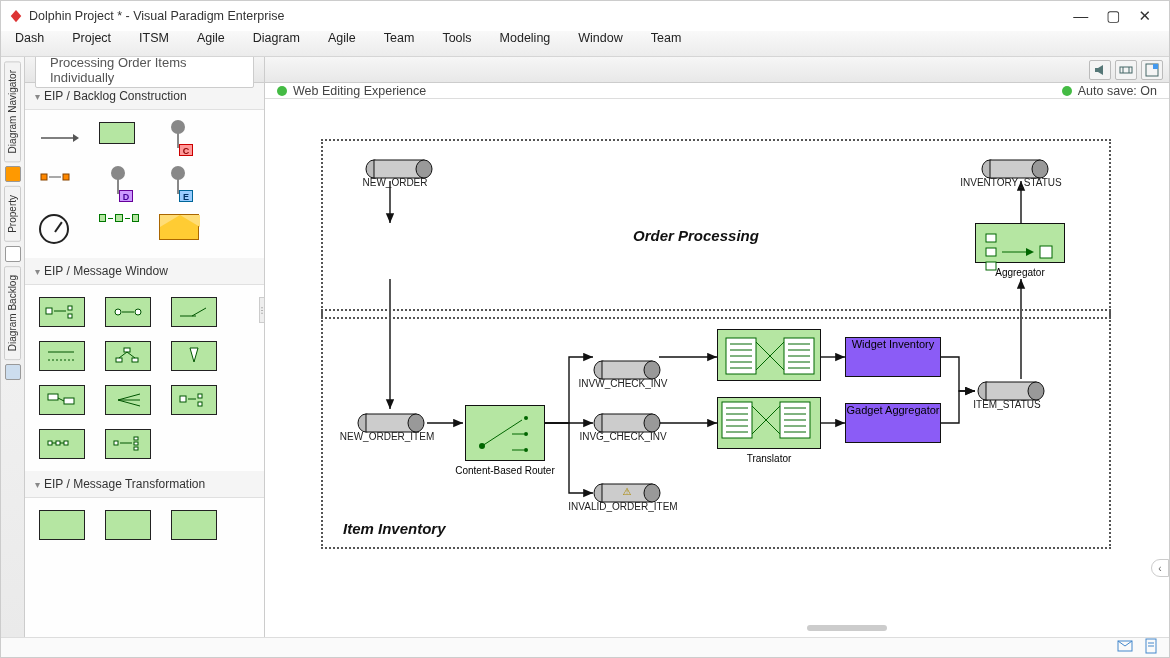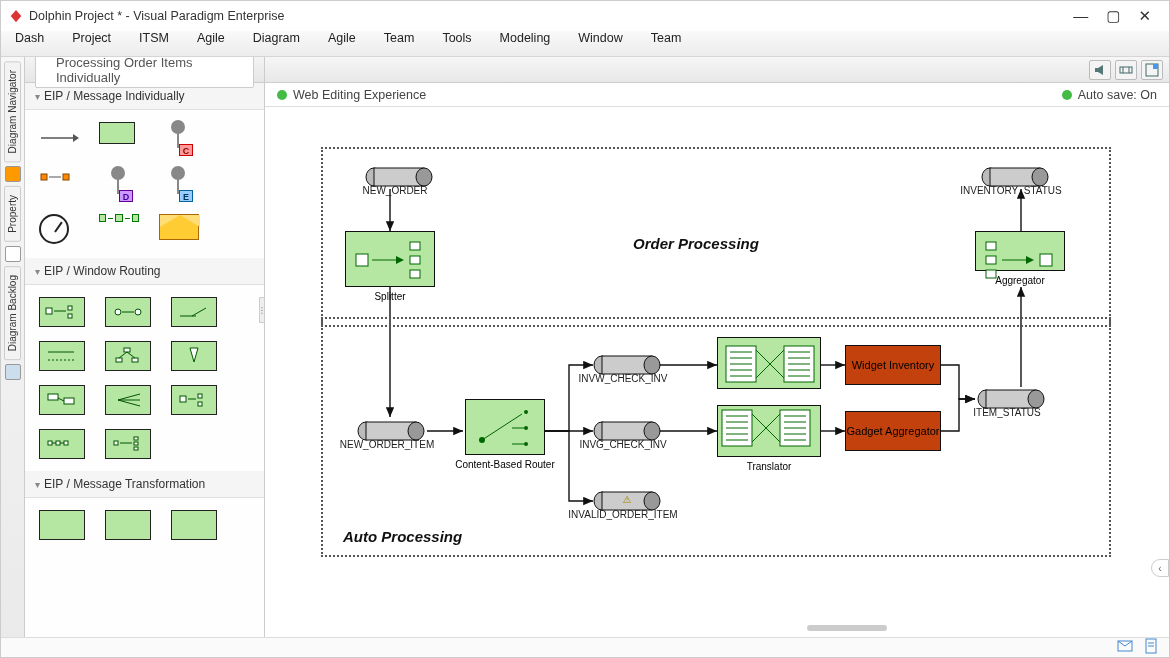--- a/index.html
+++ b/index.html
@@ -18,21 +18,21 @@
 
   
   .app { position:absolute; top:56px; bottom:20px; left:0; right:0; display:flex; }
   .leftrail { width:24px; background:linear-gradient(#f7f7f7,#eaeaea); border-right:1px solid #ccc; display:flex; flex-direction:column; align-items:center; padding-top:4px; font-size:10px; }
   .leftrail .tab { writing-mode:vertical-rl; transform:rotate(180deg); padding:8px 2px; color:#333; background:#f3f3f3; border:1px solid #ccc; margin-bottom:4px; cursor:pointer; border-radius:2px; }
   .leftrail .tabicon { width:16px; height:16px; margin-bottom:4px; background:#f90; border:1px solid #999; border-radius:2px; }
 
   
   .palette { width:240px; background:#fefefe; border-right:1px solid #ccc; overflow:hidden; position:relative; }
   .breadcrumb { background:linear-gradient(#f4f4f4,#e6e6e6); border-bottom:1px solid #ccc; height:26px; display:flex; align-items:center; padding:0 10px; font-size:13px; color:#555; }
-  .breadcrumb span { background:#fff; border:1px solid #ccc; padding:2px 20px; border-radius:2px; }
+  .breadcrumb span { background:#fff; border:1px solid #ccc; padding:2px 14px; border-radius:2px; }
   .pal-section { font-size:12px; color:#333; }
   .pal-head { padding:6px 10px; background:#f5f5f5; border-bottom:1px solid #e0e0e0; cursor:pointer; }
   .pal-head::before { content:"▾"; color:#888; margin-right:4px; font-size:10px; }
   .pal-grid { display:flex; flex-wrap:wrap; gap:14px 20px; padding:12px 14px; }
   .pal-item { width:40px; height:32px; position:relative; }
 
   .shape-arrow svg, .shape-env svg { width:100%; height:100%; }
   .shape-rect { width:36px; height:22px; background:#b5e6a2; border:1px solid #222; }
   .shape-corr { position:relative; }
   .shape-corr .ball { width:14px; height:14px; background:#888; border-radius:50%; position:absolute; top:-2px; left:12px; }
@@ -46,38 +46,38 @@
   .shape-seq .l{width:6px;height:1px;background:#070;}
   .shape-env .e{width:40px;height:26px;background:#fc3;border:1px solid #a60;position:relative;}
   .shape-env .e::after{content:"";position:absolute;top:0;left:0;right:0;border-bottom:12px solid transparent;border-left:20px solid #fd7;border-right:20px solid #fd7;}
 
   .pal-route { width:46px; height:30px; background:#b5e6a2; border:1px solid #222; display:flex; align-items:center; justify-content:center; font-size:10px; }
 
   
   .canvas-wrap { flex:1; display:flex; flex-direction:column; position:relative; }
   .crumbbar { height:26px; background:linear-gradient(#f6f6f6,#e8e8e8); border-bottom:1px solid #ccc; display:flex; align-items:center; justify-content:flex-end; padding:0 6px; gap:4px; }
   .crumbbar .iconbtn { width:22px; height:20px; border:1px solid #bbb; background:#f4f4f4; border-radius:2px; cursor:pointer; display:flex; align-items:center; justify-content:center; }
-  .statusrow { height:24px; display:flex; align-items:center; padding:0 12px; font-size:12.5px; color:#444; background:#fff; border-bottom:1px solid #ddd; }
+  .statusrow { height:16px; display:flex; align-items:center; padding:0 12px; font-size:12.5px; color:#444; background:#fff; border-bottom:1px solid #ddd; }
   .statusrow .dot{width:10px;height:10px;background:#4b4;border-radius:50%;margin-right:6px;}
   .statusrow .right{margin-left:auto;display:flex;align-items:center;}
   .canvas { flex:1; background:#fff; position:relative; overflow:hidden; }
 
   
   .frame { position:absolute; border:2px dotted #555;font-style:italic; }
   #frame1 { left:56px; top:40px; width:790px; height:180px; }
   #frame2 { left:56px; top:210px; width:790px; height:240px; }
   .frame-title { position:absolute; font-weight:bold; font-size:15px; color:#111; }
 
   .pipe { position:absolute; }
   .pipe svg{display:block;}
   .pipe .lbl{ font-size:10px; color:#222; text-align:center; position:absolute; width:120px; left:-30px; top:18px; }
 
   .box { position:absolute; background:#b5e6a2; border:1.5px solid #111; }
   .box .lbl{ font-size:10px; position:absolute; width:140px; text-align:center; left:50%; transform:translateX(-50%); bottom:-16px; }
-  .whitebox { position:absolute; background:#c2410c; border:1.5px solid #111; font-size:11px; display:flex; align-items:center; justify-content:center; }
+  .whitebox { position:absolute; background:#8b5cf6; border:1.5px solid #111; font-size:11px; display:flex; justify-content:center; }
 
   
   .hscroll-track{position:absolute;left:280px;right:20px;bottom:6px;height:6px;}
   .hscroll-thumb{width:80px;height:6px;background:#ccc;border-radius:3px;margin:0 auto;}
 
   .footer{position:absolute;bottom:0;left:0;right:0;height:20px;display:flex;justify-content:flex-end;align-items:center;padding:0 10px;gap:10px;border-top:1px solid #ddd;background:#fafafa;}
   .footer svg{width:16px;height:16px;}
 
   .sidecollapse{position:absolute;left:-6px;top:240px;width:6px;height:26px;background:#eee;border:1px solid #ccc;font-size:8px;display:flex;align-items:center;justify-content:center;color:#666;cursor:pointer;}
   .rightcollapse{position:absolute;right:0;bottom:60px;width:18px;height:18px;background:#fff;border:1px solid #ccc;border-radius:9px 0 0 9px;font-size:10px;display:flex;align-items:center;justify-content:center;color:#666;cursor:pointer;}
@@ -121,21 +121,21 @@
     <div class="tab">Diagram Backlog</div>
     <div class="tabicon" style="background:#cde"></div>
   </div>
 
   <div class="palette">
     <div class="breadcrumb">
       <span>Processing Order Items Individually</span>
     </div>
 
     <div class="pal-section">
-      <div class="pal-head">EIP / Message Individually</div>
+      <div class="pal-head">EIP / Backlog Construction</div>
       <div class="pal-grid">
         <div class="pal-item shape-arrow"><svg viewBox="0 0 40 20">
               <line x1="2" y1="10" x2="34" y2="10" stroke="#555" stroke-width="1.5"></line>
               <polygon points="34,6 40,10 34,14" fill="#555"></polygon>
             </svg></div>
         <div class="pal-item">
             <div class="shape-rect"></div>
           </div>
         <div class="pal-item shape-corr">
             <div class="ball"></div>
@@ -166,21 +166,21 @@
               <div class="l"></div>
               <div class="b"></div>
               <div class="l"></div>
               <div class="b"></div>
             </div>
           </div>
         <div class="pal-item shape-env">
             <div class="e"></div>
           </div>
       </div>
-      <div class="pal-head">EIP / Window Routing</div>
+      <div class="pal-head">EIP / Message Window</div>
       <div class="pal-grid">
         <div class="pal-route">
             <svg width="36" height="20">
               <rect x="2" y="6" width="6" height="6" fill="#fff" stroke="#050"></rect>
               <line x1="10" y1="9" x2="22" y2="9" stroke="#050"></line>
               <rect x="24" y="4" width="4" height="4" fill="#fff" stroke="#050"></rect>
               <rect x="24" y="12" width="4" height="4" fill="#fff" stroke="#050"></rect>
             </svg>
           </div>
         <div class="pal-route">
@@ -320,21 +320,21 @@
           <path d="M676 324 L694 324 L694 292 L710 292"></path>
           <line x1="756" y1="280" x2="756" y2="180"></line>
           <line x1="756" y1="124" x2="756" y2="82"></line>
         </g>
       </svg>
 
       <div class="frame" id="frame1">
         <span class="frame-title" style="top:86px;left:310px">Order Processing</span>
       </div>
       <div class="frame" id="frame2">
-        <span class="frame-title" style="bottom:10px;left:20px">Auto Processing</span>
+        <span class="frame-title" style="bottom:10px;left:20px">Item Inventory</span>
       </div>
 
       <div class="pipe" style="left:100px;top:60px">
         <svg width="68" height="20">
             <ellipse cx="9" cy="10" rx="8" ry="9" fill="#bbb" stroke="#111"></ellipse>
             <rect x="9" y="1" width="50" height="18" fill="#ccc" stroke="#111"></rect>
             <ellipse cx="59" cy="10" rx="8" ry="9" fill="#999" stroke="#111"></ellipse>
           </svg>
         <span class="lbl">NEW_ORDER</span>
       </div>
@@ -347,21 +347,21 @@
         <span class="lbl">INVENTORY_STATUS</span>
       </div>
       <div class="pipe" style="left:92px;top:314px">
         <svg width="68" height="20">
             <ellipse cx="9" cy="10" rx="8" ry="9" fill="#bbb" stroke="#111"></ellipse>
             <rect x="9" y="1" width="50" height="18" fill="#ccc" stroke="#111"></rect>
             <ellipse cx="59" cy="10" rx="8" ry="9" fill="#999" stroke="#111"></ellipse>
           </svg>
         <span class="lbl">NEW_ORDER_ITEM</span>
       </div>
-      <div class="pipe" style="left:328px;top:248px">
+      <div class="pipe" style="left:328px;top:261px">
         <svg width="68" height="20">
             <ellipse cx="9" cy="10" rx="8" ry="9" fill="#bbb" stroke="#111"></ellipse>
             <rect x="9" y="1" width="50" height="18" fill="#ccc" stroke="#111"></rect>
             <ellipse cx="59" cy="10" rx="8" ry="9" fill="#999" stroke="#111"></ellipse>
           </svg>
         <span class="lbl">INVW_CHECK_INV</span>
       </div>
       <div class="pipe" style="left:328px;top:314px">
         <svg width="68" height="20">
             <ellipse cx="9" cy="10" rx="8" ry="9" fill="#bbb" stroke="#111"></ellipse>
@@ -381,45 +381,34 @@
       </div>
       <div class="pipe" style="left:712px;top:282px">
         <svg width="68" height="20">
             <ellipse cx="9" cy="10" rx="8" ry="9" fill="#bbb" stroke="#111"></ellipse>
             <rect x="9" y="1" width="50" height="18" fill="#ccc" stroke="#111"></rect>
             <ellipse cx="59" cy="10" rx="8" ry="9" fill="#999" stroke="#111"></ellipse>
           </svg>
         <span class="lbl">ITEM_STATUS</span>
       </div>
 
-      <div class="box" style="left:80px;top:124px;width:90px;height:56px">
-        <svg width="90" height="56">
-            <rect x="10" y="22" width="12" height="12" fill="#fff" stroke="#060"></rect>
-            <line x1="26" y1="28" x2="52" y2="28" stroke="#060" marker-end=""></line>
-            <polygon points="50,24 58,28 50,32" fill="#060"></polygon>
-            <rect x="64" y="10" width="10" height="8" fill="#fff" stroke="#060"></rect>
-            <rect x="64" y="24" width="10" height="8" fill="#fff" stroke="#060"></rect>
-            <rect x="64" y="38" width="10" height="8" fill="#fff" stroke="#060"></rect>
-          </svg>
-        <span class="lbl">Splitter</span>
-      </div>
 
       <div class="box" style="left:710px;top:124px;width:90px;height:40px">
         <svg width="90" height="56">
             <rect x="10" y="10" width="10" height="8" fill="#fff" stroke="#060"></rect>
             <rect x="10" y="24" width="10" height="8" fill="#fff" stroke="#060"></rect>
             <rect x="10" y="38" width="10" height="8" fill="#fff" stroke="#060"></rect>
             <line x1="26" y1="28" x2="52" y2="28" stroke="#060"></line>
             <polygon points="50,24 58,28 50,32" fill="#060"></polygon>
             <rect x="64" y="22" width="12" height="12" fill="#fff" stroke="#060"></rect>
           </svg>
         <span class="lbl">Aggregator</span>
       </div>
 
-      <div class="box" style="left:200px;top:292px;width:80px;height:56px">
+      <div class="box" style="left:200px;top:306px;width:80px;height:56px">
         <svg width="80" height="56">
             <circle cx="16" cy="40" r="3" fill="#060"></circle>
             <line x1="16" y1="40" x2="56" y2="14" stroke="#060"></line>
             <circle cx="60" cy="12" r="2" fill="#060"></circle>
             <circle cx="60" cy="28" r="2" fill="#060"></circle>
             <circle cx="60" cy="44" r="2" fill="#060"></circle>
             <line x1="46" y1="28" x2="58" y2="28" stroke="#060"></line>
             <line x1="46" y1="44" x2="58" y2="44" stroke="#060"></line>
           </svg>
         <span class="lbl">Content-Based Router</span>

